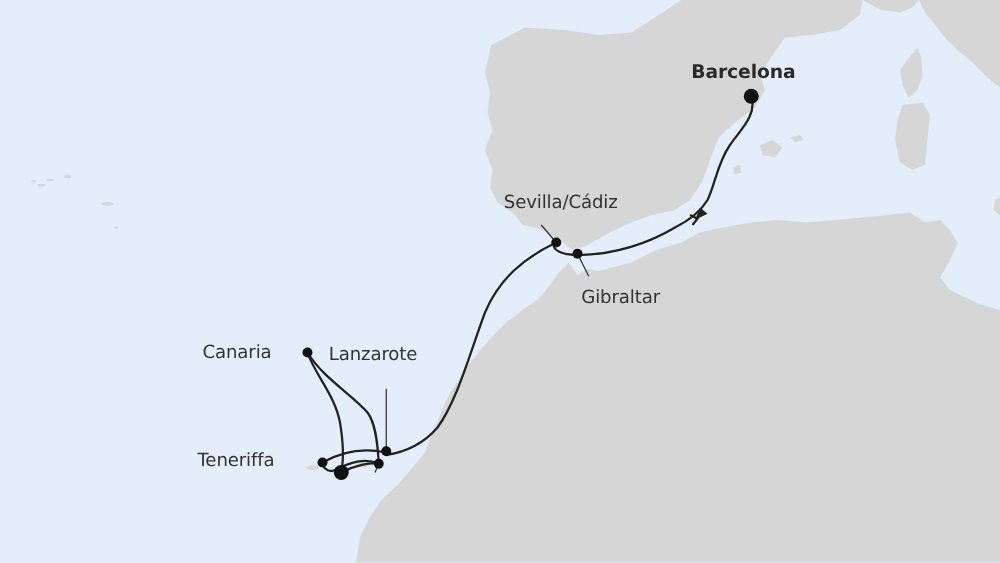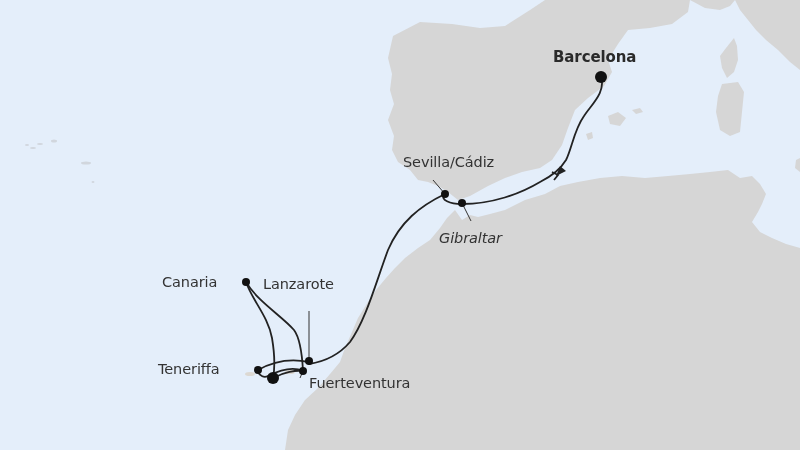--- a/index.html
+++ b/index.html
@@ -89,18 +89,17 @@
       <circle cx="246" cy="282" r="4"></circle>
       <circle cx="309" cy="361" r="4"></circle>
       <circle cx="303" cy="371" r="4"></circle>
       <circle cx="258" cy="370" r="4"></circle>
       <circle cx="273" cy="378" r="6"></circle>
     </g>
   </svg>
 
   <div class="label major" style="left:553px;top:50px;">Barcelona</div>
   <div class="label" style="left:367px;top:155px;margin-left:36px;">Sevilla/Cádiz</div>
-  <div class="label" style="left:439px;top:231px;font-style:italic;">Gibraltar</div>
+  <div class="label" style="left:465px;top:231px;">Gibraltar</div>
   <div class="label" style="left:162px;top:275px;">Canaria</div>
   <div class="label" style="left:263px;top:277px;">Lanzarote</div>
-  <div class="label" style="left:309px;top:376px;">Fuerteventura</div>
   <div class="label" style="left:158px;top:362px;">Teneriffa</div>
 </div>
 
 </body></html>

